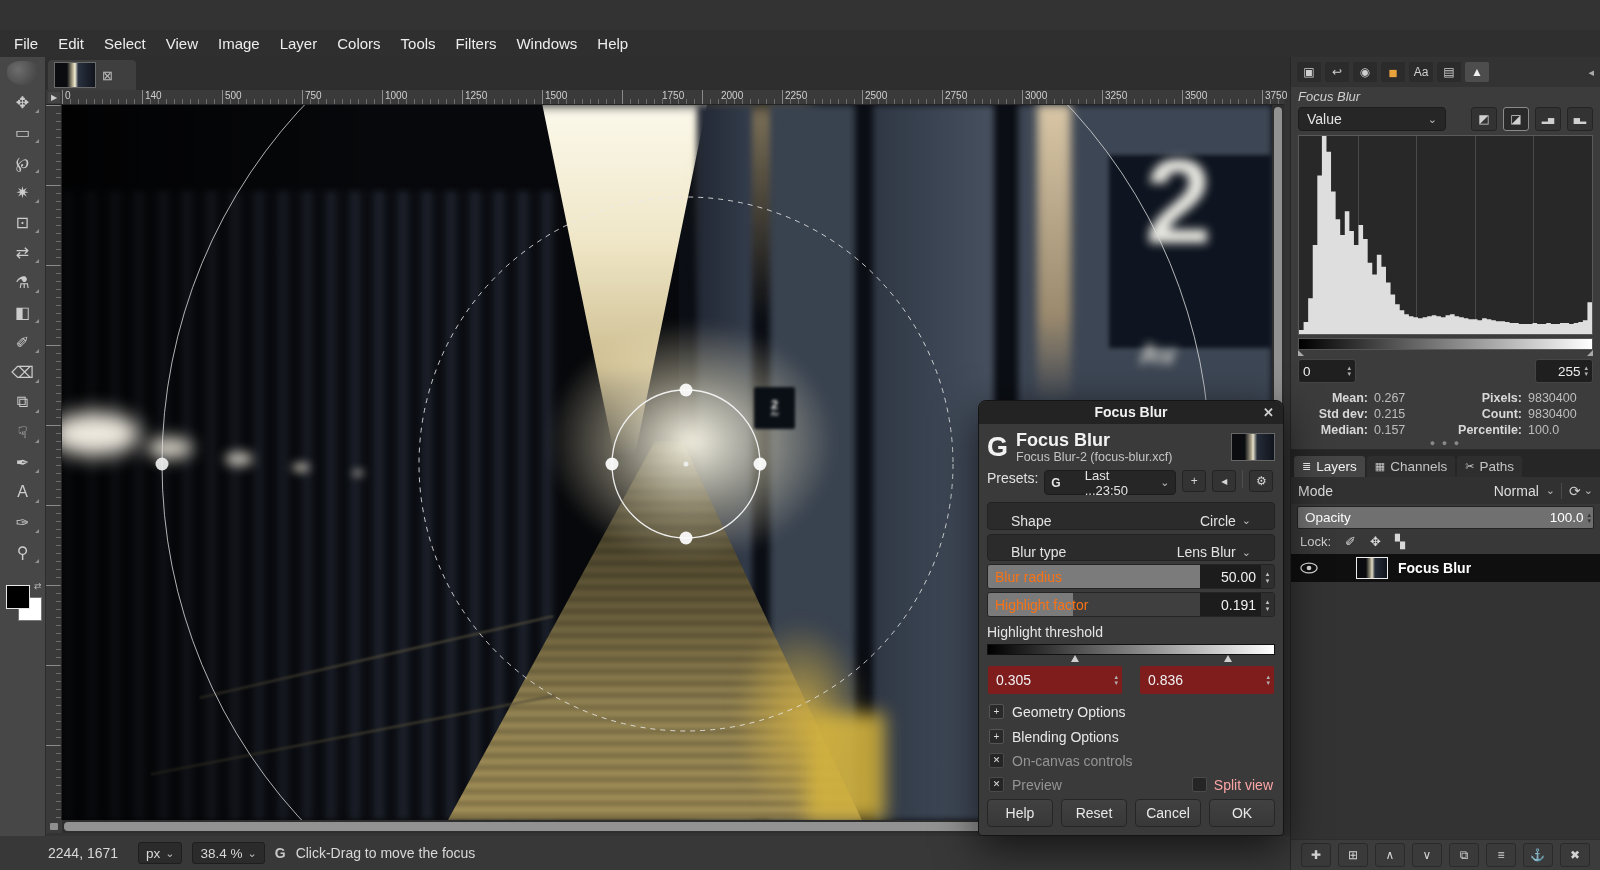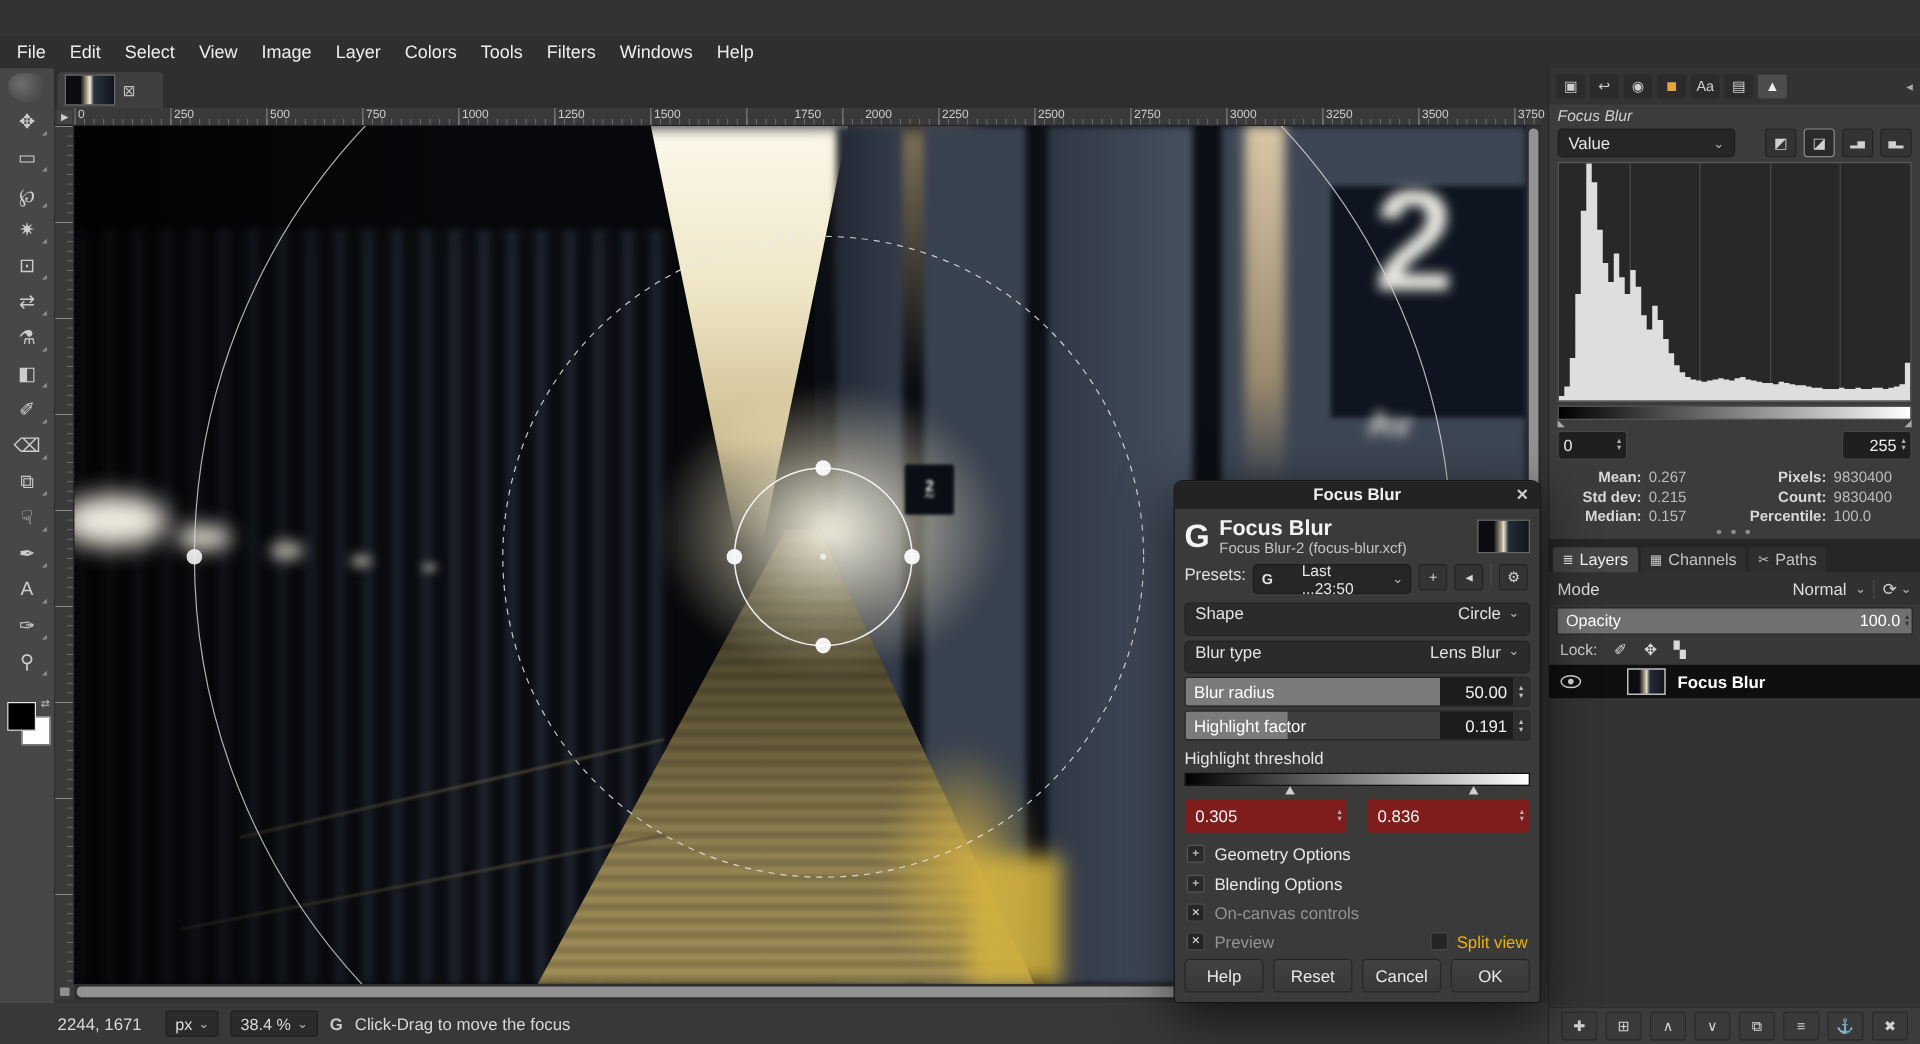--- a/index.html
+++ b/index.html
@@ -140,42 +140,42 @@
   .d-header{height:46px;display:flex;align-items:center;gap:8px;padding:2px 8px 0;}
   .d-g{font-size:27px;font-weight:bold;color:#f2f2f2;}
   .d-ht .t1{font-size:18px;font-weight:bold;color:#f2f2f2;line-height:20px;}
   .d-ht .t2{font-size:12.5px;color:#c4c4c4;}
   .d-thumb{margin-left:auto;width:42px;height:26px;border:1px solid #666;background:linear-gradient(90deg,#0a0c10 30%,#b8b096 47%,#e8e4ce 50%,#252c38 60%,#10141c);}
   .presets-row{height:30px;display:flex;align-items:flex-start;gap:6px;padding:2px 8px 0;color:#e0e0e0;}
   .preset-dd{width:118px;height:23px;box-sizing:content-box;padding:0 6px;font-size:13px;}
   .preset-dd .g{font-weight:bold;font-size:12px;}
   .mini-btn{width:22px;height:20px;background:#333;border:1px solid #232323;border-radius:3px;display:flex;align-items:center;justify-content:center;font-size:12px;color:#d6d6d6;}
   .p-sep{width:1px;height:18px;background:#4e4e4e;}
-  .pill{margin:4px 8px 0;height:28px;background:#2b2b2b;border:1px solid #222;border-radius:4px;display:flex;align-items:flex-start;
-        padding:0 8px;color:#e2e2e2;}
+  .pill{margin:4px 8px 0;height:28px;background:#2b2b2b;border:1px solid #222;border-radius:4px;display:flex;align-items:flex-end;
+        padding:0 23px;color:#e2e2e2;}
   .pill .right{margin-left:auto;display:flex;align-items:center;gap:6px;}
   .chev{font-size:11px;color:#bbb;}
   .scale-row{margin:3px 8px 0;height:25px;display:flex;border:1px solid #242424;border-radius:3px;overflow:hidden;}
   .scale{flex:1;position:relative;background:#3f3f3f;}
   .scale .fill{position:absolute;left:0;top:0;bottom:0;background:#7b7b7b;}
-  .scale .lbl{position:absolute;left:7px;top:0;bottom:0;display:flex;align-items:center;color:#ffffff;}
+  .scale .lbl{position:absolute;left:7px;top:0;bottom:0;display:flex;align-items:center;color:#f97316;}
   .scale-val{width:56px;background:#1c1c1c;display:flex;align-items:center;justify-content:flex-end;padding-right:5px;color:#f0f0f0;}
   .scale-spin{width:13px;background:#2f2f2f;display:flex;flex-direction:column;align-items:center;justify-content:center;line-height:7px;font-size:7px;color:#c0c0c0;}
   .thresh-label{margin:7px 8px 0;color:#e4e4e4;}
   .thresh-grad{margin:4px 8px 0;height:9px;background:linear-gradient(90deg,#000,#fff);border:1px solid #111;}
   .thresh-marks{position:relative;height:8px;margin:0 8px;}
   .tmark{position:absolute;transform:translateX(-50%);width:0;height:0;border-left:4px solid transparent;border-right:4px solid transparent;border-bottom:7px solid #cfcfcf;}
   .tspins{display:flex;gap:16px;margin:3px 8px 0;}
   .tspin{flex:1;height:28px;background:#7f1d1d;border:1px solid #3a3a3a;border-radius:3px;display:flex;align-items:center;padding:0 4px 0 8px;color:#f0f0f0;}
   .tspin .spin-col{margin-left:auto;}
   .exp-row{display:flex;align-items:center;gap:8px;margin:9px 10px 0;color:#e8e8e8;}
   .exp-ic{width:13px;height:13px;background:#2a2a2a;border:1px solid #555;border-radius:2px;display:flex;align-items:center;justify-content:center;font-size:10px;color:#ddd;line-height:10px;}
   .cb-row{display:flex;align-items:center;gap:8px;margin:8px 10px 0;color:#949494;}
   .cb{width:13px;height:13px;background:#252525;border:1px solid #4a4a4a;border-radius:2px;display:flex;align-items:center;justify-content:center;font-size:9px;color:#e0e0e0;line-height:9px;}
-  .split-grp{margin-left:auto;display:flex;align-items:center;gap:7px;color:#eab308;}
+  .split-grp{margin-left:auto;display:flex;align-items:center;gap:7px;color:#fca5a5;}
   .d-buttons{margin-top:auto;display:flex;gap:8px;padding:6px 8px 8px;}
   .d-btn{flex:1;height:26px;background:linear-gradient(#414141,#383838);border:1px solid #262626;border-radius:4px;
          display:flex;align-items:center;justify-content:center;font-size:14px;color:#e8e8e8;}
 </style>
 </head>
 <body>
 
 <div id="app">
 
 
@@ -224,21 +224,21 @@
     <div class="imgtab">
       <div class="imgthumb"></div>
       <span class="tabclose">⊠</span>
     </div>
   </div>
 
   <div class="hruler">
     <div class="ruler-origin">▶</div>
     <div class="hticks" id="hlabels">
         <span class="ruler-label" style="left: 3px;">0</span>
-        <span class="ruler-label" style="left: 83px;">250</span>
+        <span class="ruler-label" style="left: 83px;">140</span>
         <span class="ruler-label" style="left: 163px;">500</span>
         <span class="ruler-label" style="left: 243px;">750</span>
         <span class="ruler-label" style="left: 323px;">1000</span>
         <span class="ruler-label" style="left: 403px;">1250</span>
         <span class="ruler-label" style="left: 483px;">1500</span>
         <span class="ruler-label" style="left: 563px; margin-left: 37px;">1750</span>
         <span class="ruler-label" style="left: 659px;">2000</span>
         <span class="ruler-label" style="left: 723px;">2250</span>
         <span class="ruler-label" style="left: 803px;">2500</span>
         <span class="ruler-label" style="left: 883px;">2750</span>

